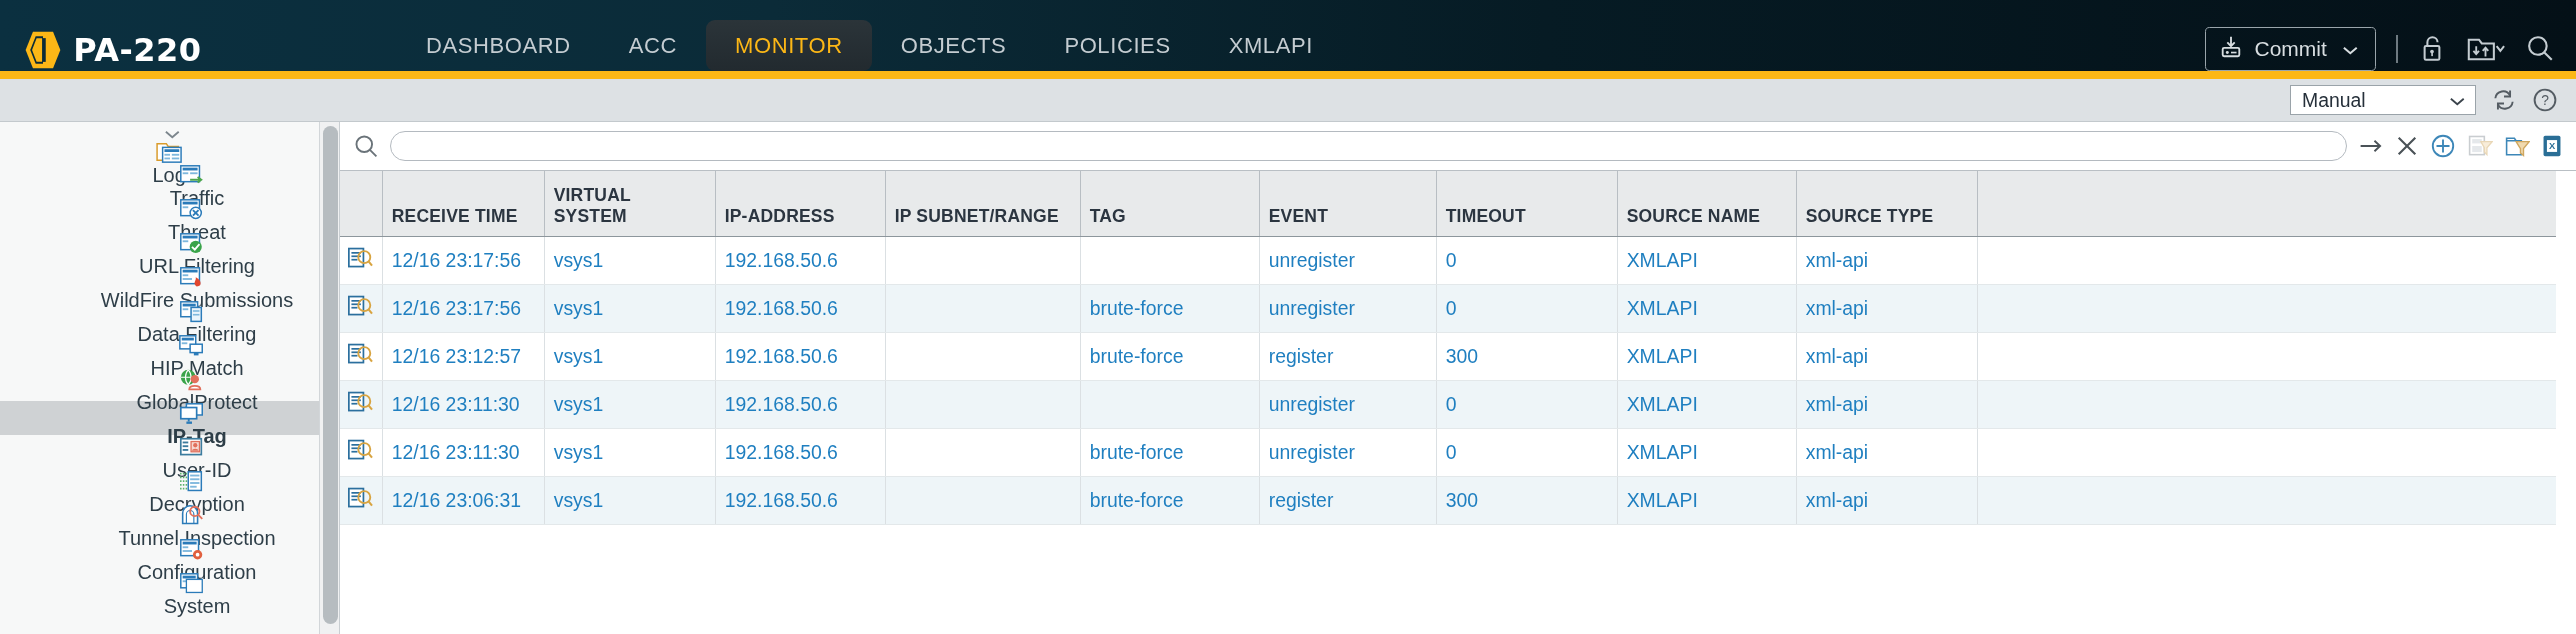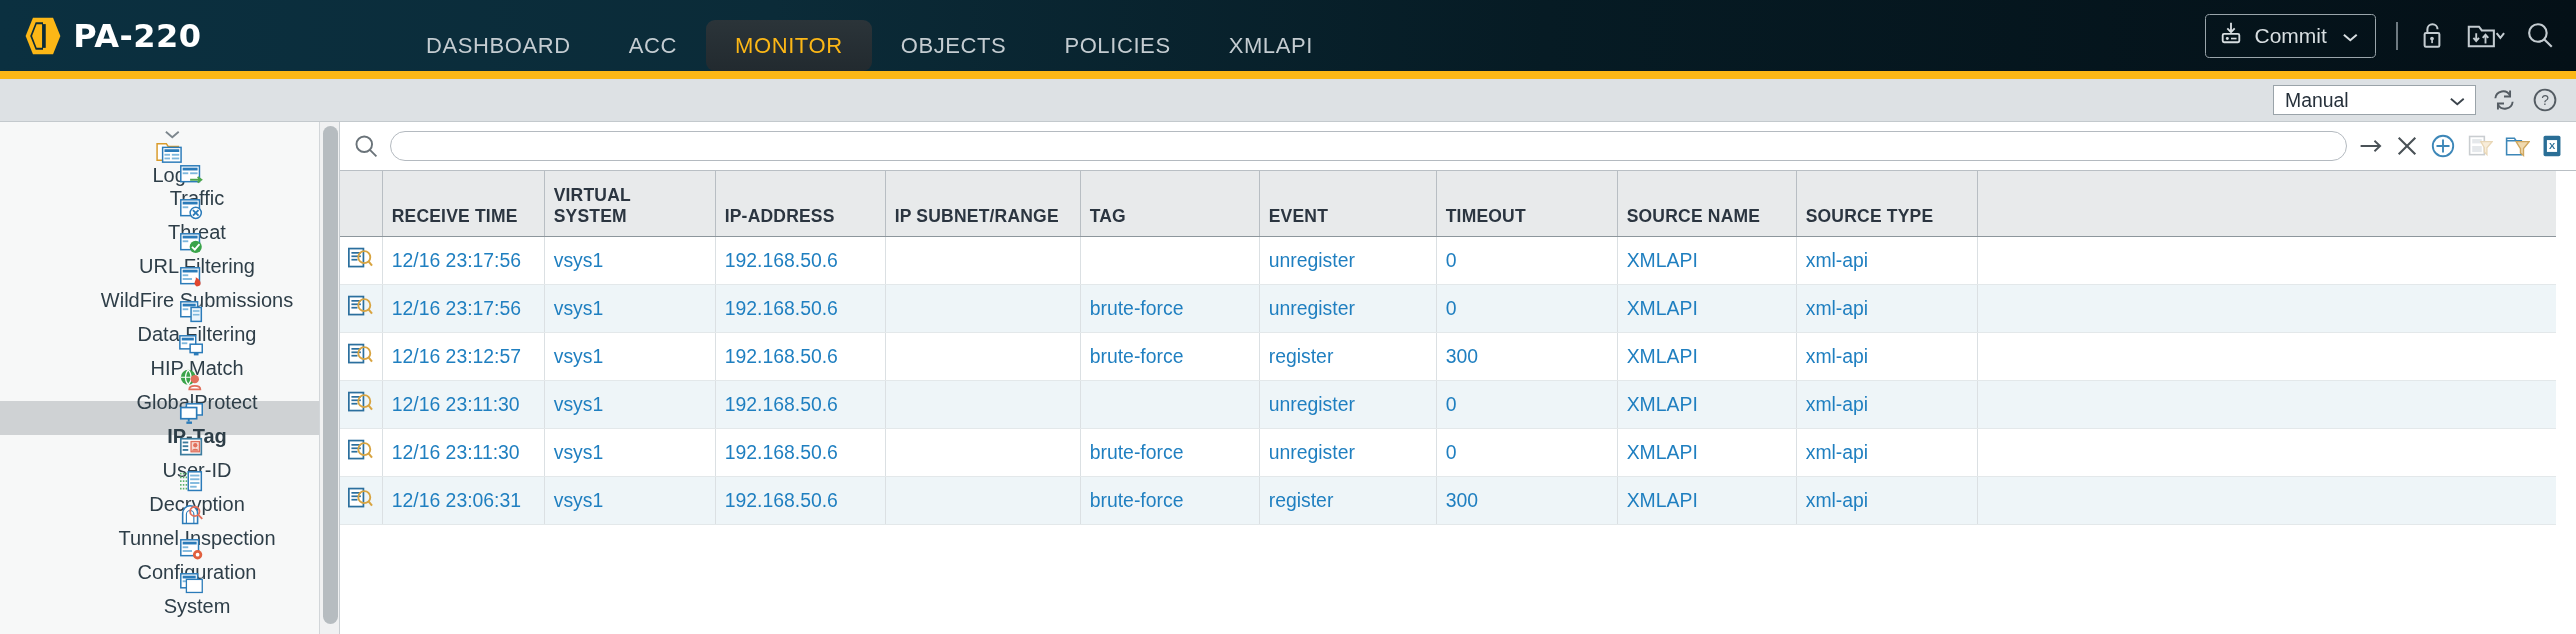--- a/index.html
+++ b/index.html
@@ -9,21 +9,21 @@
     background: #ffffff;
     overflow: hidden;
   }
 
   
   .topbar {
     position: relative;
     height: 71px;
     background: linear-gradient(90deg, #0b3040 0%, #0b2b38 30%, #061b24 60%, #041017 100%);
     display: flex;
-    align-items: center;
+    align-items: flex-end;
   }
   .brand {
     display: flex; align-items: center;
     padding-left: 22px;
     width: 369px;
     flex: 0 0 auto;
   }
   .brand-logo { width: 42px; height: 42px; flex: 0 0 auto; }
   .brand-name {
     color: #ffffff;
@@ -87,21 +87,21 @@
     height: 43px;
     background: #dde1e4;
     display: flex;
     align-items: center;
     justify-content: flex-end;
     padding-right: 18.4px;
     gap: 14.8px;
     border-bottom: 0.9px solid #c3c9cd;
   }
   .manual-select {
-    width: 203px; height: 30px;
+    width: 186px; height: 30px;
     background: #ffffff;
     border: 0.9px solid #9aa3a9;
     display: flex; align-items: center;
     justify-content: space-between;
     padding: 0 9.2px 0 11px;
     font-size: 19.4px;
     color: #26303a;
     cursor: pointer;
   }
   .sub-icon { cursor: pointer; display:flex; align-items:center;}

